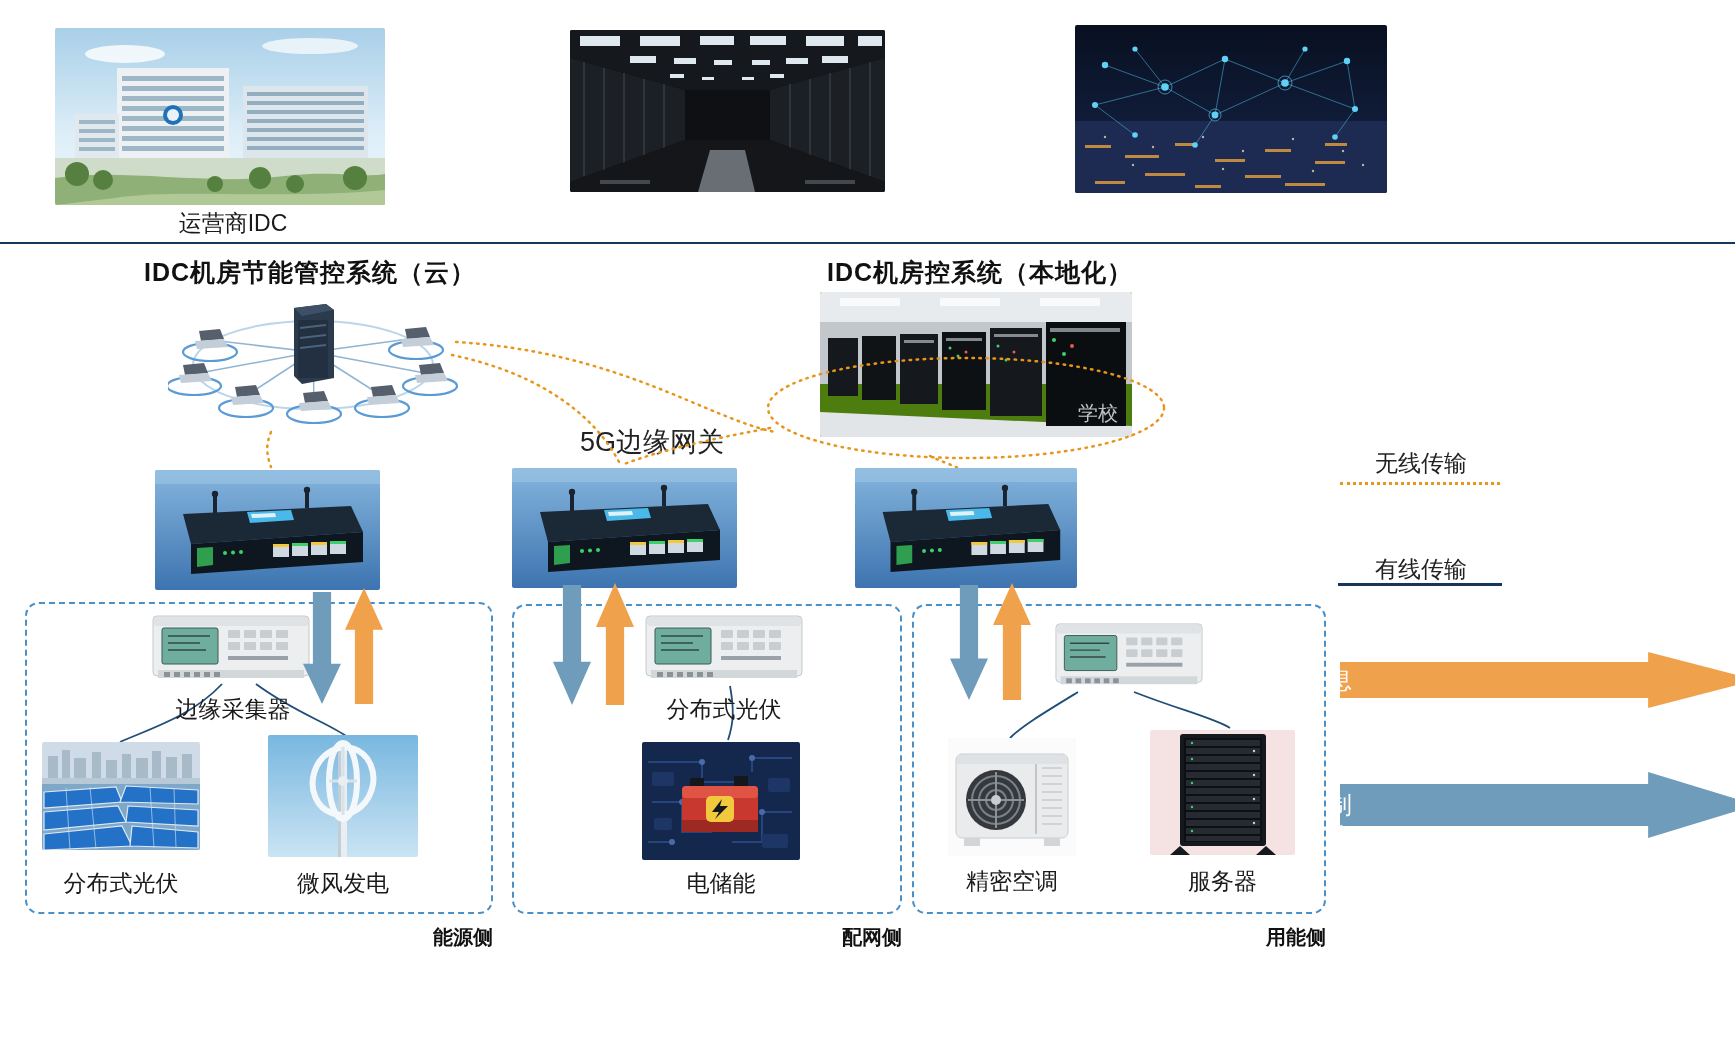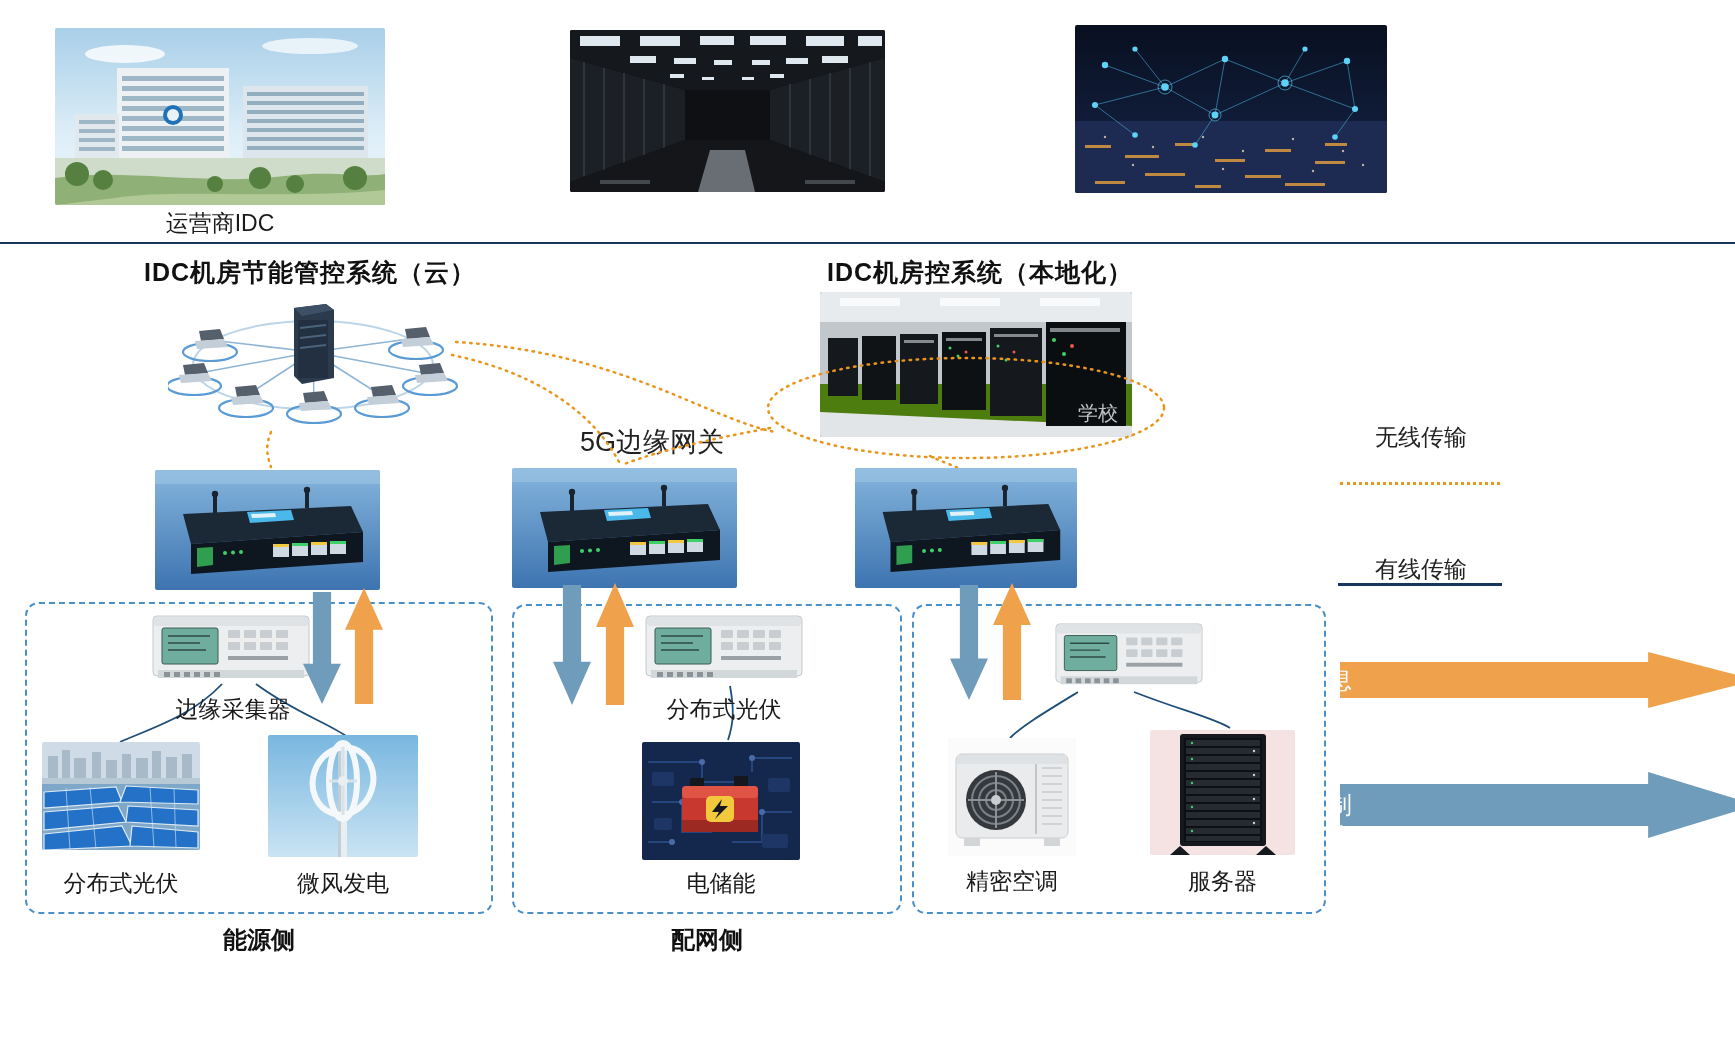--- a/index.html
+++ b/index.html
@@ -7,21 +7,21 @@
   body{font-family:"Liberation Sans","DejaVu Sans",sans-serif;color:#1a1a1a}
   .canvas{position:relative;width:1735px;height:1056px;background:#fff;overflow:hidden}
   .abs{position:absolute}
   .photo{overflow:hidden;border-radius:2px}
   .photo svg{display:block;width:100%;height:100%}
   .caption{font-size:23px;color:#1a1a1a;text-align:center;white-space:nowrap}
   .title{font-size:25px;font-weight:bold;color:#111;text-align:center;letter-spacing:1px;white-space:nowrap}
   .gateway-label{font-size:27px;color:#222;white-space:nowrap}
   .legend-text{font-size:23px;color:#222;white-space:nowrap}
   .zone-box{border:2px dashed #4a90c8;border-radius:14px}
-  .zone-name{font-size:24px;font-weight:bold;color:#111;text-align:center}
+  .zone-name{font-size:20px;font-weight:bold;color:#111;text-align:right}
   .arrow-down{background:#6f9cba;clip-path:polygon(26% 0,74% 0,74% 64%,100% 64%,50% 100%,0 64%,26% 64%)}
   .arrow-up{background:#f0a14b;clip-path:polygon(50% 0,100% 36%,74% 36%,74% 100%,26% 100%,26% 36%,0 36%)}
   .flow-arrow{display:flex;align-items:center;justify-content:center;color:#fff;font-size:24px;
               clip-path:polygon(0 18%,74% 18%,74% 0,100% 50%,74% 100%,74% 82%,0 82%);padding-right:24%}
   .flow-orange{background:#f0a14b}
   .flow-blue{background:#6f9cba}
   .dotted-sample{border-top:3px dotted #e8951c}
   .solid-sample{background:#16365c}
   .divider{background:#16365c}
   .watermark{position:absolute;right:14px;bottom:10px;color:rgba(255,255,255,.75);font-size:20px}
@@ -178,21 +178,21 @@
           <circle cx="260" cy="112" r="2.8"></circle>
       </g>
       <g fill="none" stroke="#5fd2f8" stroke-width="1" opacity="0.6">
         <circle cx="90" cy="62" r="7"></circle>
           <circle cx="210" cy="58" r="7"></circle>
           <circle cx="140" cy="90" r="6"></circle>
       </g>
     </svg>
   </div>
 
-  <div class="abs caption" style="left:55px;top:208px;width:330px">运营商IDC</div>
+  <div class="abs caption" style="left:68px;top:208px;width:330px">运营商IDC</div>
 
   <div class="abs divider" style="left:0;top:242px;width:1735px;height:2px"></div>
 
   <div class="abs title" style="left:100px;top:256px;width:420px">IDC机房节能管控系统（云）</div>
   <div class="abs title" style="left:780px;top:256px;width:400px">IDC机房控系统（本地化）</div>
 
   <div class="abs photo" style="left:168px;top:290px;width:290px;height:140px;background:#fff">
     <svg viewBox="0 0 290 140" preserveAspectRatio="none">
       <ellipse cx="145" cy="75" rx="120" ry="44" fill="none" stroke="#9fc3e0" stroke-width="2" opacity="0.7"></ellipse>
       <g stroke="#8fb4d4" stroke-width="1.5">
@@ -410,21 +410,21 @@
           <rect x="118" y="74" width="16" height="3"></rect>
           <rect x="156" y="72" width="16" height="3"></rect>
         </g>
       <g fill="#3fd06a">
           <rect x="137" y="73" width="16" height="3"></rect>
           <rect x="175" y="71" width="16" height="3"></rect>
         </g>
     </svg>
   </div>
 
-  <div class="abs legend-text" style="left:1375px;top:422px">无线传输</div>
+  <div class="abs legend-text" style="left:1375px;top:448px">无线传输</div>
   <div class="abs dotted-sample" style="left:1340px;top:482px;width:160px;height:0"></div>
   <div class="abs legend-text" style="left:1375px;top:554px">有线传输</div>
   <div class="abs solid-sample" style="left:1338px;top:583px;width:164px;height:3px"></div>
   <div class="abs flow-arrow flow-orange" style="left:1340px;top:652px;width:158px;height:56px">
     <span>信息流</span>
   </div>
   <div class="abs flow-arrow flow-blue" style="left:1340px;top:772px;width:192px;height:66px">
     <span>控制流</span>
   </div>
 
@@ -689,14 +689,15 @@
           <circle cx="104" cy="93" r="1.2"></circle>
         </g>
       <polygon points="30,116 20,125 40,125" fill="#15181d"></polygon>
       <polygon points="116,116 106,125 126,125" fill="#15181d"></polygon>
     </svg>
   </div>
   <div class="abs caption" style="left:1150px;top:866px;width:145px">服务器</div>
 
   <div class="abs zone-name" style="left:25px;top:924px;width:468px">能源侧</div>
   <div class="abs zone-name" style="left:512px;top:924px;width:390px">配网侧</div>
+  <div class="abs zone-name" style="left:912px;top:924px;width:414px">用能侧</div>
 
 </div>
 
 </body></html>

